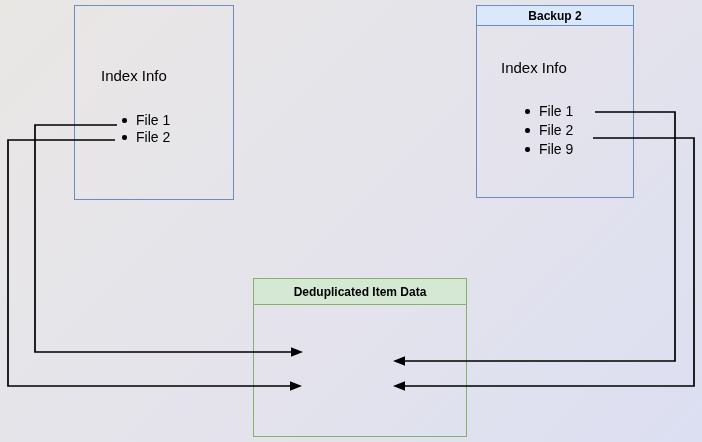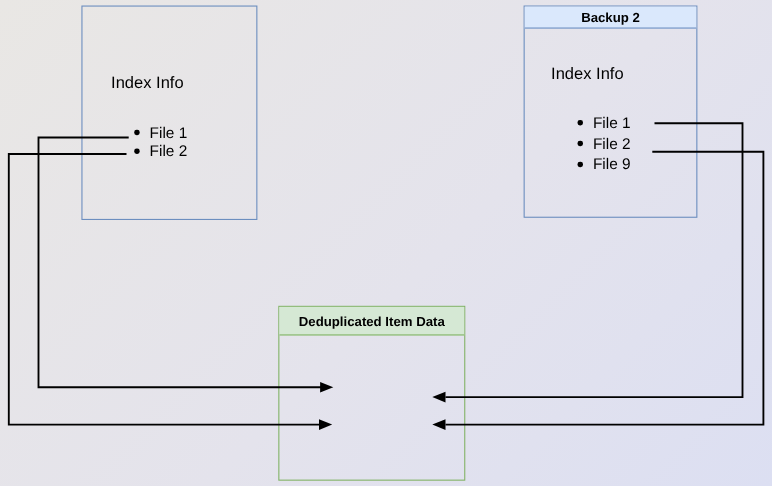--- a/index.html
+++ b/index.html
@@ -67,21 +67,21 @@
     width: 4.5px;
     height: 4.5px;
     margin-top: -2.25px;
     border-radius: 50%;
     background: #000;
   }
   #backup1-box  { left: 74px;  top: 5px;   width: 160px; height: 195px; }
   #backup1-box .box-header { height: 21px; }
   #backup2-box  { left: 476px; top: 5px;   width: 158px; height: 193px; }
   #backup2-box .box-header { height: 20px; }
-  #dedup-box    { left: 253px; top: 278px; width: 170px; height: 159px; }
+  #dedup-box    { left: 253px; top: 278px; width: 214px; height: 159px; }
   #dedup-box .box-header { height: 26px; }
 
   #backup1-subtitle { left: 26px; top: 61px; }
   #backup2-subtitle { left: 24px; top: 53px; }
 
   #backup1-list { left: 46px; top: 106px; }
   #backup1-list li { height: 17px; line-height: 17px; }
   #backup2-list { left: 47px; top: 96px; }
   #backup2-list li { height: 19px; line-height: 19px; }
   #dedup-list   { left: 51px; top: 65px; }

